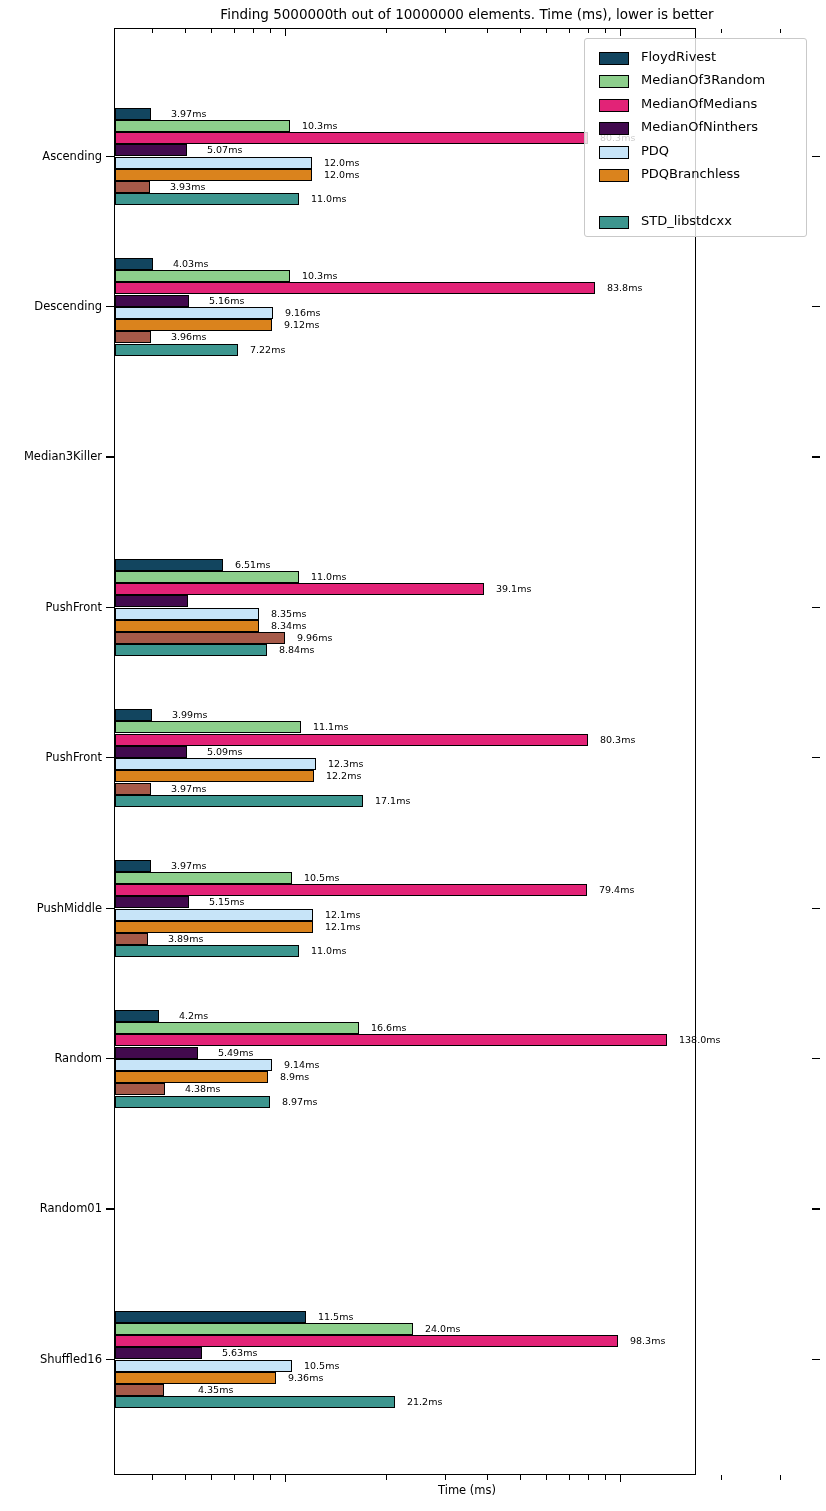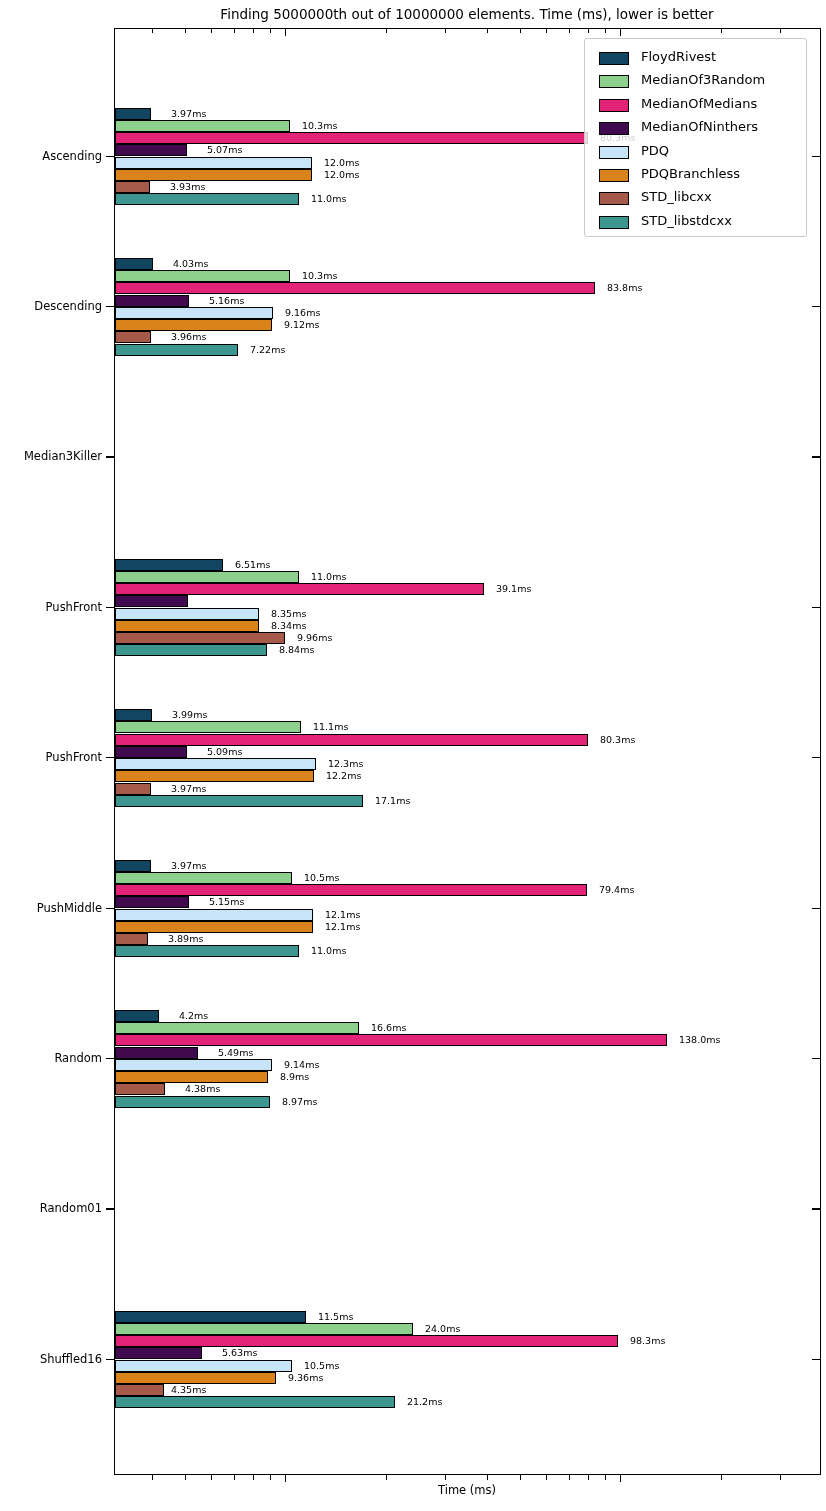--- a/index.html
+++ b/index.html
@@ -1,20 +1,20 @@
 <!DOCTYPE html>
 <html><head>
 <meta charset="utf-8">
 <style>
   html,body{margin:0;padding:0;background:#ffffff;}
   #page{position:relative;width:826px;height:1511px;background:#ffffff;
         font-family:"DejaVu Sans","Liberation Sans",sans-serif;overflow:hidden;}
   #chart-title{position:absolute;left:114px;top:6px;width:706px;text-align:center;
         font-size:13.5px;color:#000;}
-  #plot-area{position:absolute;left:114px;top:28px;width:707px;height:1447px;
+  #plot-area{position:absolute;left:114px;top:28px;width:582px;height:1447px;
         border:1px solid #000;box-sizing:border-box;background:#fff;}
   .bar{position:absolute;left:0;box-sizing:border-box;border:1px solid #000;height:12px;}
   .bar-value-label{position:absolute;font-size:9.5px;line-height:12px;color:#000;white-space:nowrap;}
   .category-label{position:absolute;left:0;width:102px;text-align:right;font-size:11.5px;
         color:#000;line-height:16px;}
   .ytick{position:absolute;height:1.4px;background:#000;}
   .xtick{position:absolute;width:1.2px;background:#000;}
   #legend{position:absolute;left:584px;top:38px;width:221px;height:197px;
         background:rgba(255,255,255,0.8);border:1px solid #c9c9c9;border-radius:3px;z-index:10;}
   .legend-item{position:absolute;left:0;width:100%;height:23px;}
@@ -163,21 +163,21 @@
         <div class="bar-value-label" style="left: 310px; top: 12.25px;">24.0ms</div>
         <div class="bar" style="top: 24.5px; width: 503px; background: rgb(226, 35, 119);"></div>
         <div class="bar-value-label" style="left: 515px; top: 24.5px;">98.3ms</div>
         <div class="bar" style="top: 36.75px; width: 87px; background: rgb(66, 10, 78);"></div>
         <div class="bar-value-label" style="left: 107px; top: 36.75px;">5.63ms</div>
         <div class="bar" style="top: 49px; width: 177px; background: rgb(199, 228, 248);"></div>
         <div class="bar-value-label" style="left: 189px; top: 49px;">10.5ms</div>
         <div class="bar" style="top: 61.25px; width: 161px; background: rgb(218, 131, 29);"></div>
         <div class="bar-value-label" style="left: 173px; top: 61.25px;">9.36ms</div>
         <div class="bar" style="top: 73.5px; width: 49px; background: rgb(166, 90, 73);"></div>
-        <div class="bar-value-label" style="left: 56px; top: 73.5px; text-align: center;">4.35ms</div>
+        <div class="bar-value-label" style="left: 83px; top: 73.5px; text-align: center;">4.35ms</div>
         <div class="bar" style="top: 85.75px; width: 280px; background: rgb(61, 150, 143);"></div>
         <div class="bar-value-label" style="left: 292px; top: 85.75px;">21.2ms</div>
       </div>
     </div>
   <div id="legend">
       <div class="legend-item" style="top: 8px;">
         <div class="legend-swatch" style="background: rgb(18, 69, 95);"></div>
         <div class="legend-label">FloydRivest</div>
       </div>
       <div class="legend-item" style="top: 31.4px;">
@@ -192,24 +192,20 @@
         <div class="legend-swatch" style="background: rgb(66, 10, 78);"></div>
         <div class="legend-label">MedianOfNinthers</div>
       </div>
       <div class="legend-item" style="top: 101.6px;">
         <div class="legend-swatch" style="background: rgb(199, 228, 248);"></div>
         <div class="legend-label">PDQ</div>
       </div>
       <div class="legend-item" style="top: 125px;">
         <div class="legend-swatch" style="background: rgb(218, 131, 29);"></div>
         <div class="legend-label">PDQBranchless</div>
-      </div>
-      <div class="legend-item" style="top: 148.4px;">
-        <div class="legend-swatch" style="background: rgb(166, 90, 73);"></div>
-        <div class="legend-label">STD_libcxx</div>
       </div>
       <div class="legend-item" style="top: 171.8px;">
         <div class="legend-swatch" style="background: rgb(61, 150, 143);"></div>
         <div class="legend-label">STD_libstdcxx</div>
       </div>
     </div>
   <div id="x-axis-label">Time (ms)</div>
 <div class="xtick" style="left: 152px; top: 1475px; height: 4.5px;"></div>
     <div class="xtick" style="left: 185px; top: 1475px; height: 4.5px;"></div>
     <div class="xtick" style="left: 211px; top: 1475px; height: 4.5px;"></div>

